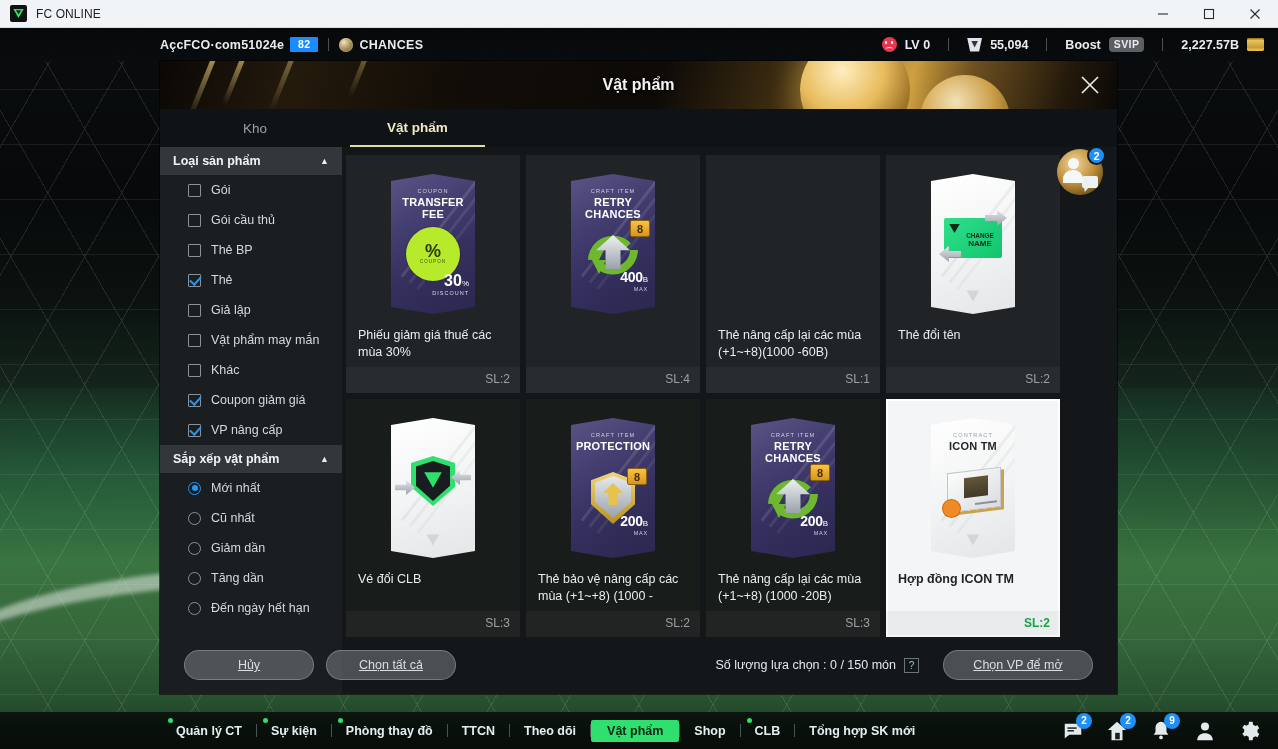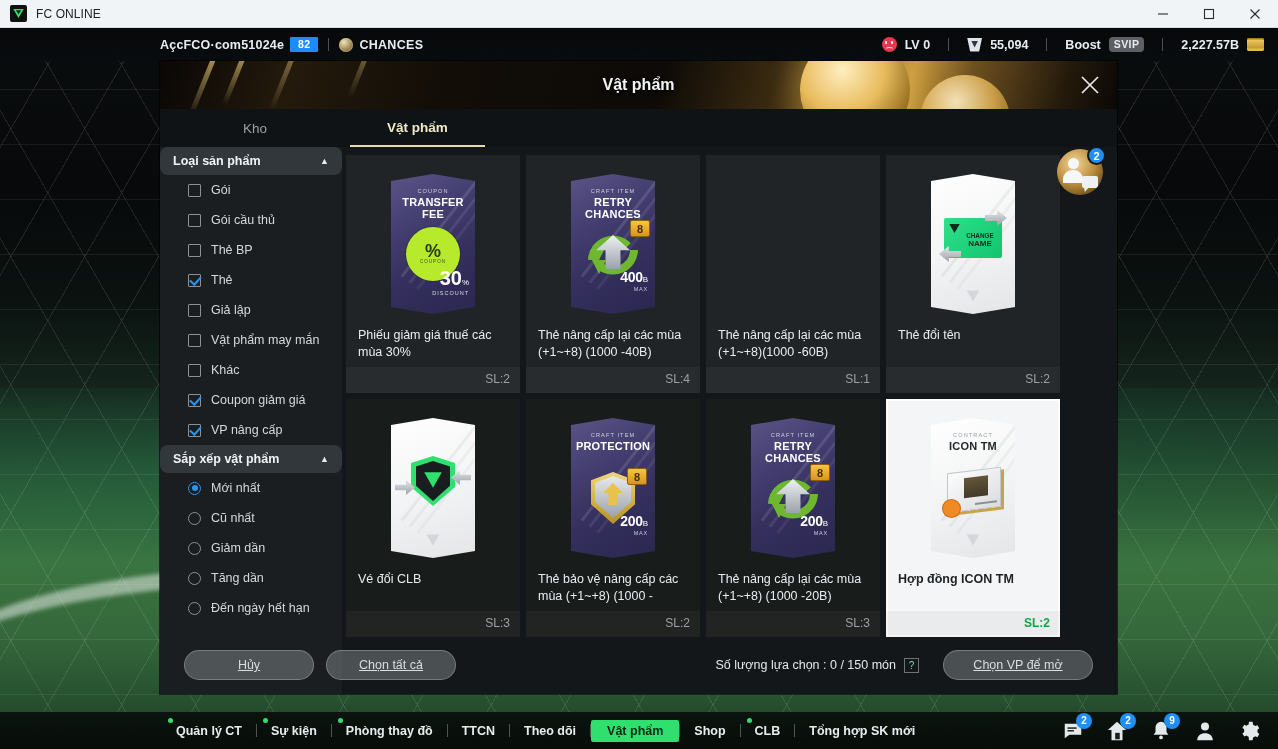--- a/index.html
+++ b/index.html
@@ -112,21 +112,21 @@
     background:#101315; display:flex; align-items:flex-end; }
   .tab { height:38px; display:flex; align-items:center; justify-content:center;
     font-size:13.5px; color:#9aa1a6; cursor:pointer; }
   .tab.w1 { width:190px; }
   .tab.w2 { width:135px; }
   .tab.active { color:#f0e9c6; font-weight:bold; border-bottom:2px solid #e3dca6; }
 
   
   .sidebar { position:absolute; left:0; top:86px; width:182px; height:547px; background:#1b1e21; }
   .sec-head { height:28px; background:#32373b; display:flex; align-items:center;
-    padding:0 13px; color:#f1f4f6; font-size:12.5px; font-weight:bold; cursor:pointer;border-radius:8px; }
+    padding:0 13px; color:#f1f4f6; font-size:12.5px; font-weight:bold; cursor:pointer; }
   .sec-head .caret { margin-left:auto; font-size:9px; color:#e8ecee; }
   .opt { height:30px; display:flex; align-items:center; padding-left:28px; gap:10px;
     color:#d4d9dc; font-size:12.5px; cursor:pointer; }
   .cb { width:13px; height:13px; border:1.6px solid #8b9196; border-radius:1px; flex:none;
     position:relative; background:transparent; }
   .cb.on:after { content:""; position:absolute; left:3px; top:-1px; width:5px; height:9px;
     border:solid #2596f3; border-width:0 2px 2px 0; transform:rotate(42deg); }
   .rd { width:13px; height:13px; border:1.6px solid #8b9196; border-radius:50%; flex:none;
     position:relative; }
   .rd.on { border-color:#2596f3; }
@@ -157,21 +157,21 @@
     font-size:5.6px; letter-spacing:1.1px; color:#cfd0e2; }
   .pack.white .sub { color:#9aa0a6; }
   .pack .ttl { position:absolute; top:22px; left:0; right:0; text-align:center;
     font-size:11px; font-weight:bold; color:#fff; letter-spacing:.2px; }
   .pack.white .ttl { color:#23272b; }
   .pack .price { position:absolute; right:7px; bottom:22px; text-align:right; }
   .pack .price b { font-size:14px; color:#fff; letter-spacing:-.3px; }
   .pack .price i { font-size:8px; font-style:normal; color:#fff; }
   .pack .price span { display:block; font-size:5.5px; color:#c9cbd8; letter-spacing:.8px; }
   .pack .disc { position:absolute; right:6px; bottom:18px; text-align:right; color:#fff; }
-  .pack .disc b { font-size:20px; } .pack .disc i { font-size:8px; font-style:normal; }
+  .pack .disc b { font-size:16px; } .pack .disc i { font-size:8px; font-style:normal; }
   .pack .disc span { display:block; font-size:5.5px; letter-spacing:1px; color:#d9dae6; }
   .pack .shine { position:absolute; left:-18px; top:42px; width:150px; height:3px;
     background:rgba(255,255,255,.12); transform:rotate(-52deg); box-shadow:0 10px 0 rgba(255,255,255,.09), 0 20px 0 rgba(255,255,255,.07); }
   .pack.white .shine { background:rgba(0,0,0,.05); box-shadow:0 10px 0 rgba(0,0,0,.04), 0 20px 0 rgba(0,0,0,.03); }
   .wm { position:absolute; left:50%; bottom:10px; transform:translateX(-50%); opacity:.28; }
 
   .coupon-badge { width:48px; height:48px; background:#b6ea2b; border-radius:50%;
     position:absolute; left:50%; top:56px; transform:translateX(-50%);
     display:flex; flex-direction:column; align-items:center; justify-content:center;
     box-shadow:0 0 0 3px #b6ea2b, 0 0 0 4px rgba(0,0,0,.15); }
@@ -421,21 +421,20 @@
                     <div class="arrow-up"></div>
                   </div>
                 <div class="qty8">8</div>
               </div>
               <div class="price">
                 <b>400</b><i>B</i>
                 <span>MAX</span>
               </div>
             </div>
           </div>
-          <div class="card-name">Thẻ nâng cấp lại các mùa (+1~+8) (1000 -40B)</div>
           <div class="card-foot"></div>
           <div class="card-qty">SL:4</div>
         </div>
 
         <div class="card">
           <div class="card-art"></div>
           <div class="card-name">Thẻ nâng cấp lại các mùa (+1~+8)(1000 -60B)</div>
           <div class="card-foot"></div>
           <div class="card-qty">SL:1</div>
         </div>

